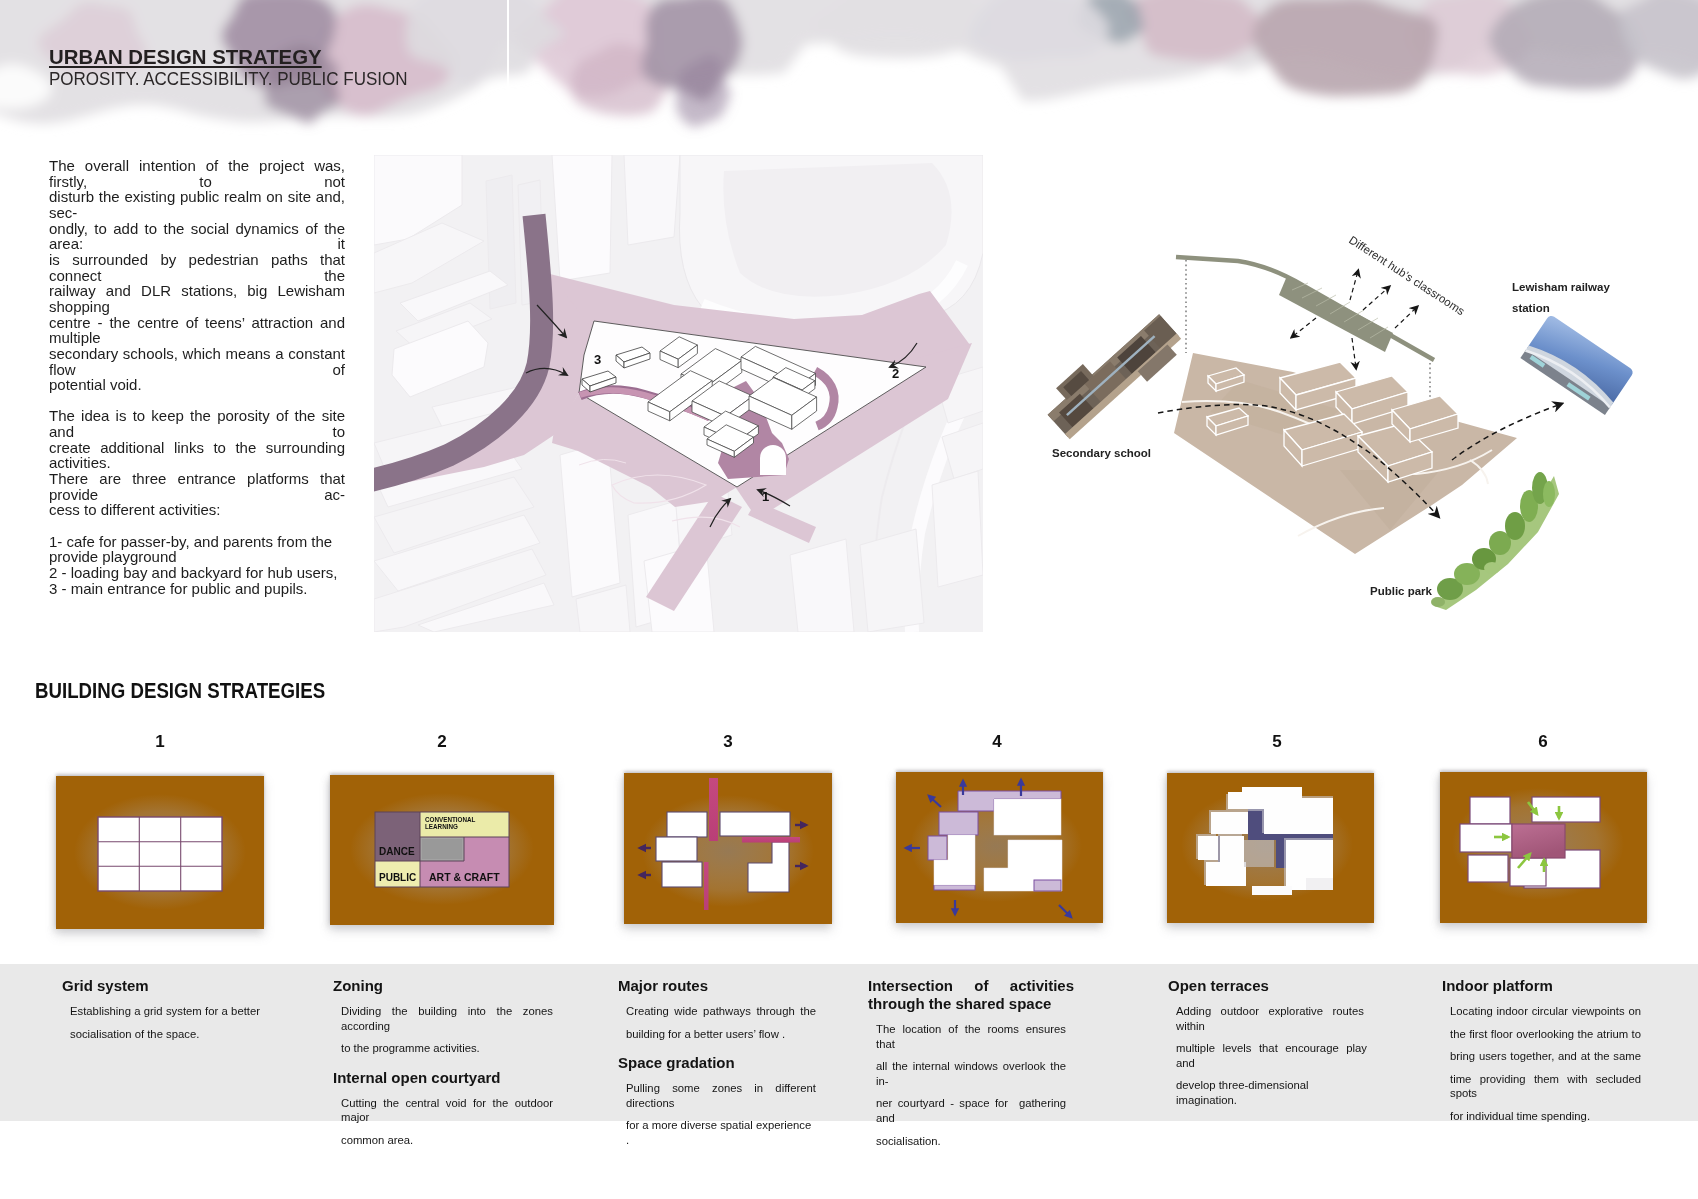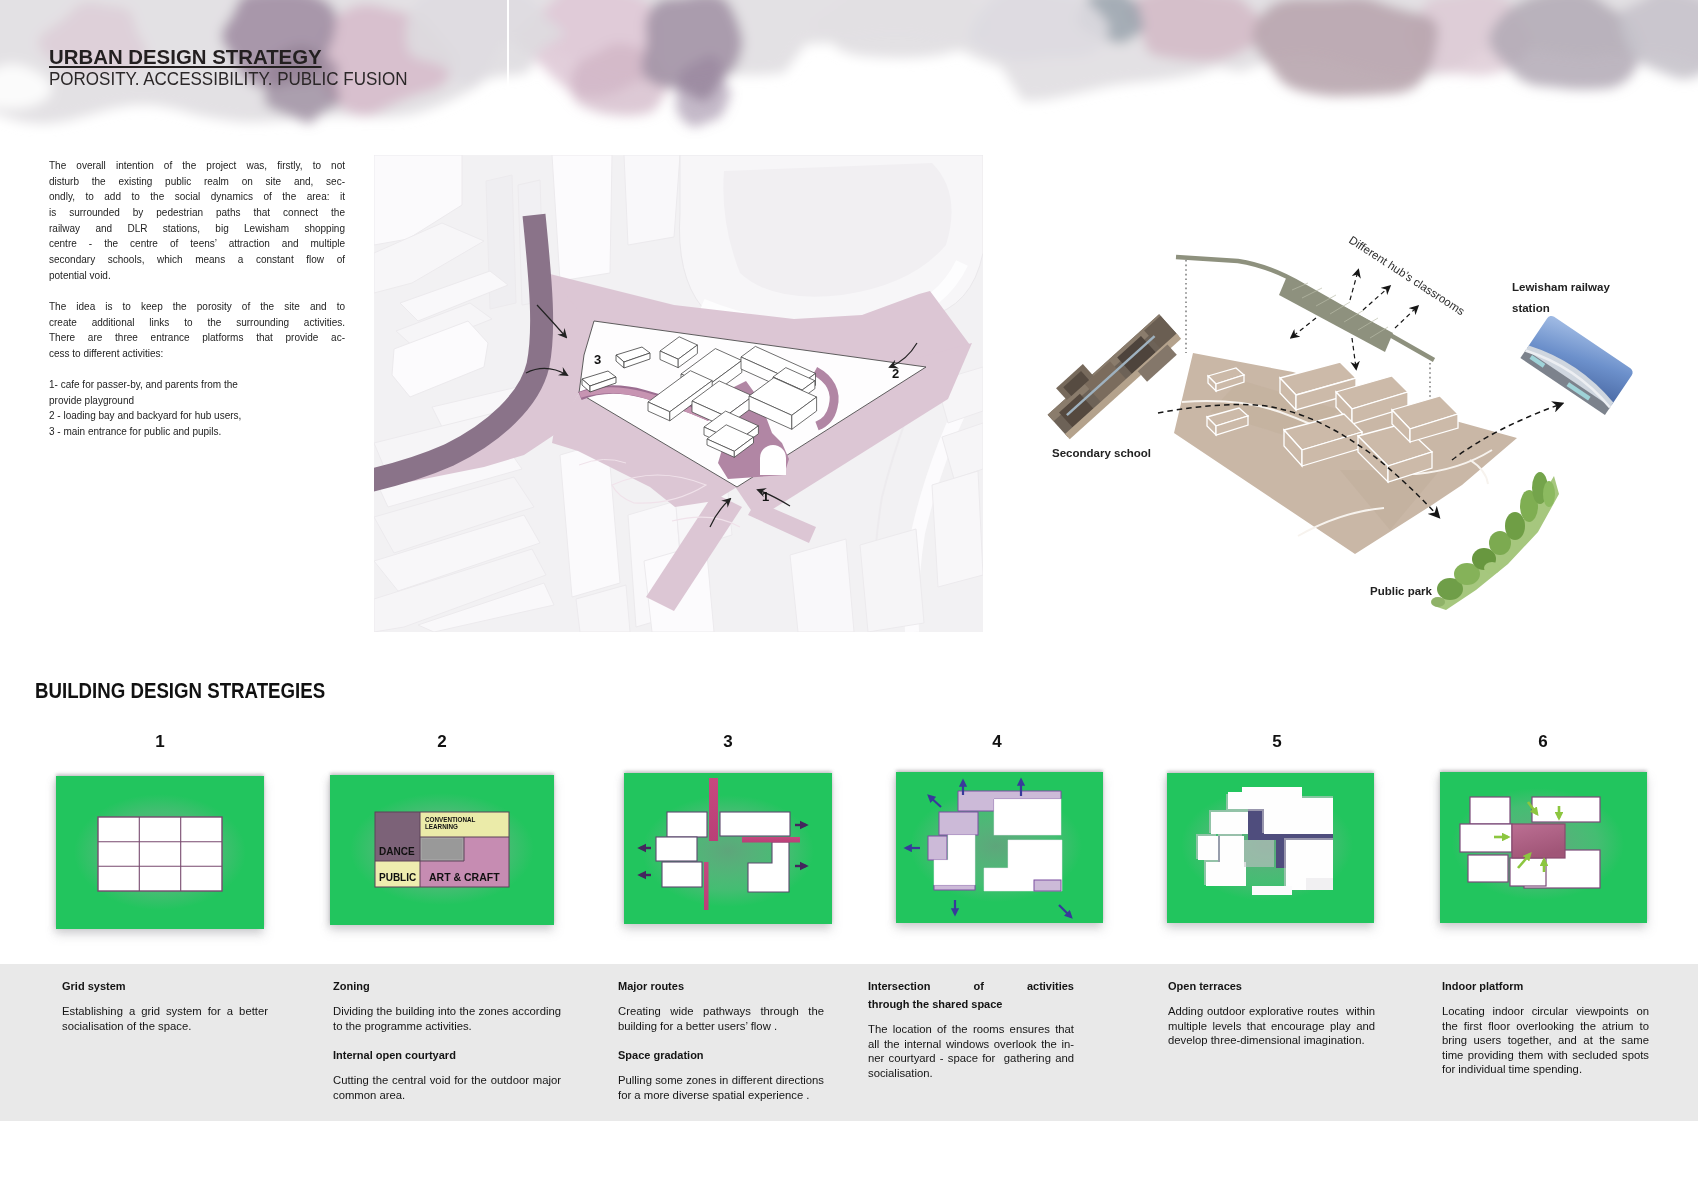--- a/index.html
+++ b/index.html
@@ -1,32 +1,32 @@
 <!DOCTYPE html>
 <html><head>
 <meta charset="utf-8">
 <style>
   html,body{margin:0;padding:0;}
   body{width:1698px;height:1199px;background:#ffffff;font-family:"Liberation Sans",sans-serif;position:relative;overflow:hidden;}
   .abs{position:absolute;}
   .title{left:49px;top:47px;font-size:20.4px;font-weight:bold;color:#231f20;line-height:1;white-space:nowrap;text-decoration:underline;}
   .subtitle{left:49px;top:70px;font-size:18px;color:#2b2728;line-height:1;transform:scaleX(.945);transform-origin:0 0;white-space:nowrap;}
-  .intro{left:49px;top:158px;width:296px;font-size:10px;line-height:15.65px;color:#1d1d1d;}
+  .intro{left:49px;top:158px;width:296px;font-size:15px;line-height:15.65px;color:#1d1d1d;}
   .jl{text-align:justify;text-align-last:justify;}
   .intro div{white-space:nowrap;}
   .intro div.jl{white-space:normal;}
   .gap15{height:15.65px;}
   .bds{left:35px;top:680px;font-size:22.5px;font-weight:bold;color:#111;line-height:1;transform:scaleX(.83);transform-origin:0 0;white-space:nowrap;}
   .num{font-size:17px;font-weight:bold;color:#111;width:40px;text-align:center;top:732px;}
-  .card{background:#22c55e;box-shadow:0 -2px 3px rgba(125,123,130,.40), 0 6px 10px rgba(140,138,146,.30), -3px 3px 6px rgba(150,148,155,.18);}
+  .card{background:#a16207;box-shadow:0 -2px 3px rgba(125,123,130,.40), 0 6px 10px rgba(140,138,146,.30), -3px 3px 6px rgba(150,148,155,.18);}
   .card svg{display:block;}
   .strip{left:0;top:964px;width:1698px;height:157px;background:#e9e9e9;}
-  .cap h3{margin:0 0 9px 0;font-size:11px;font-weight:bold;color:#141414;line-height:18px;}
+  .cap h3{margin:0 0 9px 0;font-size:15px;font-weight:bold;color:#141414;line-height:18px;}
   .cap h3.m0{margin-bottom:0;}
-  .cap p{margin:0;font-size:11.3px;line-height:14.6px;color:#151515;}
+  .cap p{margin:8px;font-size:11.3px;line-height:14.6px;color:#151515;}
   .cap p.gap{margin-bottom:13px;}
 </style>
 </head>
 <body>
 
 <svg class="abs" style="left:0;top:0" width="1698" height="300" viewBox="0 0 1698 300">
   <defs>
     <filter id="wblur" x="-10%" y="-40%" width="120%" height="180%">
         <feGaussianBlur stdDeviation="6"></feGaussianBlur>
       </filter>

